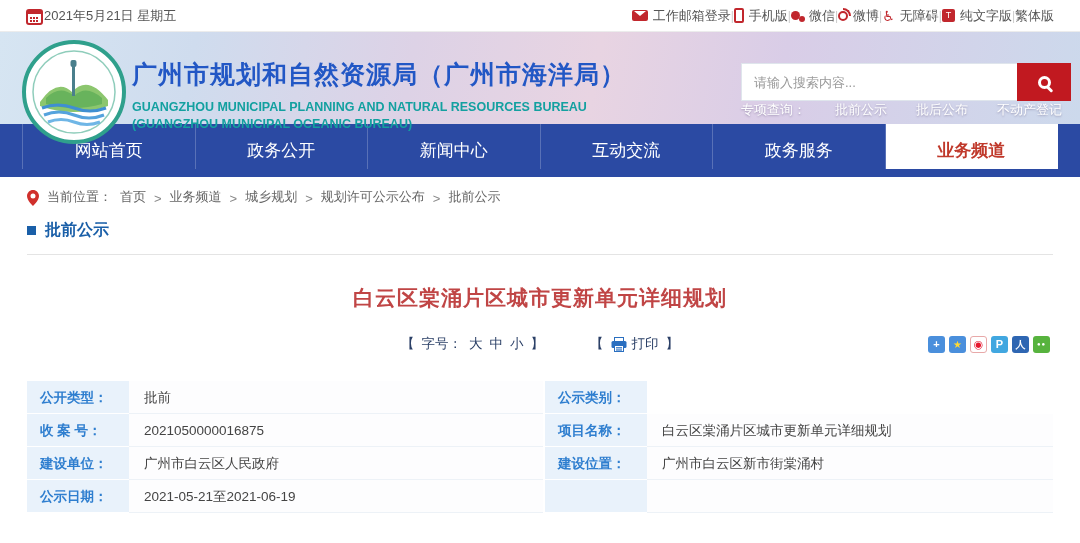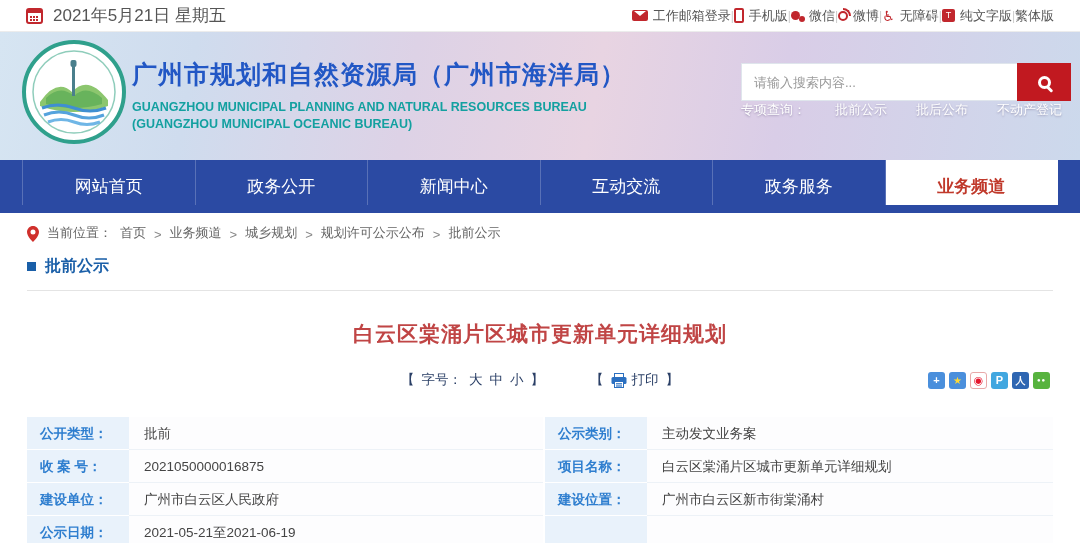--- a/index.html
+++ b/index.html
@@ -2,21 +2,21 @@
 <html><head>
 <meta charset="utf-8">
 <style>
   * { margin:0; padding:0; box-sizing:border-box; }
   html,body { width:1080px; height:543px; overflow:hidden; background:#fff;
     font-family:"Liberation Sans","DejaVu Sans",sans-serif; }
 
   
   .topbar { height:32px; background:#fff; border-bottom:1px solid #ececec;
     display:flex; align-items:center; justify-content:space-between; padding:0 26px; }
-  .topbar-left { display:flex; align-items:center; gap:10px; color:#555; font-size:17px; }
+  .topbar-left { display:flex; align-items:flex-end; gap:1px; color:#555; font-size:13px; }
   .cal-icon { width:17px; height:16px; border:2px solid #c1272d; border-radius:3px; position:relative; display:inline-block; }
   .cal-icon::before { content:""; position:absolute; left:-1px; right:-1px; top:-1px; height:4px; background:#c1272d; }
   .cal-icon::after { content:""; position:absolute; left:2px; top:6px; width:2px; height:2px; background:#c1272d;
     box-shadow:3px 0 #c1272d,6px 0 #c1272d,0 3px #c1272d,3px 3px #c1272d,6px 3px #c1272d; }
   .topbar-right { display:flex; align-items:center; font-size:13px; color:#555; }
   .tb-link { display:flex; align-items:center; gap:5px; cursor:pointer; }
   .tb-sep { color:#ccc; font-size:12px; }
   .mail-icon { width:16px; height:11px; background:#c1272d; border-radius:2px; position:relative; display:inline-block; }
   .mail-icon::after { content:""; position:absolute; left:2px; top:1px; border-left:6px solid transparent; border-right:6px solid transparent; border-top:5px solid #fff; }
   .phone-icon { width:10px; height:15px; border:2px solid #c1272d; border-radius:2px; display:inline-block; }
@@ -24,21 +24,21 @@
   .wechat-icon-s::after { content:""; position:absolute; right:-5px; bottom:-2px; width:6px; height:6px; background:#c1272d; border-radius:50%; }
   .weibo-icon-s { width:10px; height:10px; border:2px solid #c1272d; border-radius:50%; position:relative; display:inline-block; }
   .weibo-icon-s::after { content:""; position:absolute; top:-5px; right:-5px; width:6px; height:6px;
     border-top:2px solid #c1272d; border-right:2px solid #c1272d; border-radius:0 8px 0 0; }
   .access-icon { color:#c1272d; font-size:14px; line-height:1; }
   .tshirt-icon { width:13px; height:13px; background:#c1272d; color:#fff; font-size:9px; line-height:13px;
     text-align:center; border-radius:2px; display:inline-block; }
   .tshirt-icon::after { content:"T"; }
 
   
-  .masthead { height:128px; position:relative;
+  .masthead { height:92px; position:relative;
     background:linear-gradient(100deg,#d6e5f2 0%,#cfdcee 18%,#ddd2e6 38%,#e8d4e2 55%,#d9cde7 72%,#ccd9ec 100%); }
   .logo { position:absolute; left:22px; top:8px; width:104px; height:104px; }
   .title-block { position:absolute; left:132px; top:26px; }
   .title-cn { color:#2257c5; font-size:25px; font-weight:bold; letter-spacing:1px; }
   .title-en { color:#13a0a0; font-size:12.5px; font-weight:bold; margin-top:8px; line-height:1.35; }
   .search-wrap { position:absolute; right:9px; top:31px; width:330px; }
   .search-row { display:flex; height:38px; }
   .search-input { flex:1; border:1px solid #dfe5ec; border-right:none; padding:0 12px; font-size:13px; color:#333; outline:none; }
   .search-input::placeholder { color:#999; }
   .search-btn { width:54px; background:#c11920; border:none; cursor:pointer; display:flex; align-items:center; justify-content:center; }
@@ -239,21 +239,20 @@
     <span class="share-ic" style="background:#57b33e;color:#fff;font-size:6px;letter-spacing:1px">●●</span>
   </div>
 </div>
 
 <div class="info-table">
   <div class="it-row">
     <div class="it-label">公开类型：</div>
     <div class="it-val1">批前</div>
     <div class="col-gap"></div>
     <div class="it-label">公示类别：</div>
-    <div class="it-val2">主动发文业务案</div>
   </div>
   <div class="it-row">
     <div class="it-label">收 案 号：</div>
     <div class="it-val1">2021050000016875</div>
     <div class="col-gap"></div>
     <div class="it-label">项目名称：</div>
     <div class="it-val2">白云区棠涌片区城市更新单元详细规划</div>
   </div>
   <div class="it-row">
     <div class="it-label">建设单位：</div>

